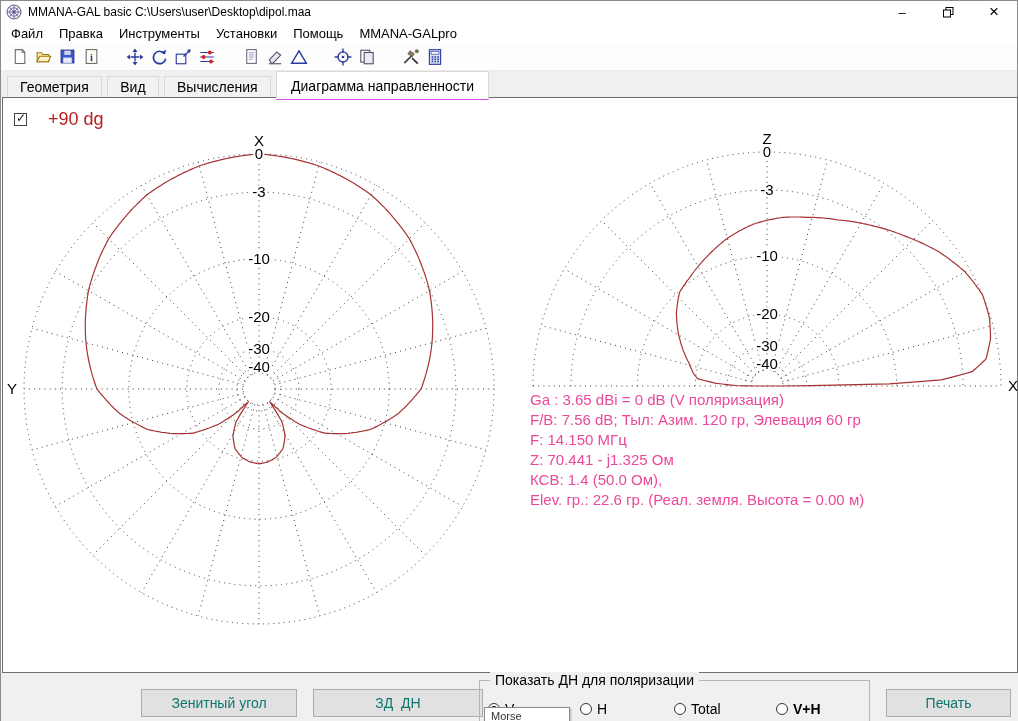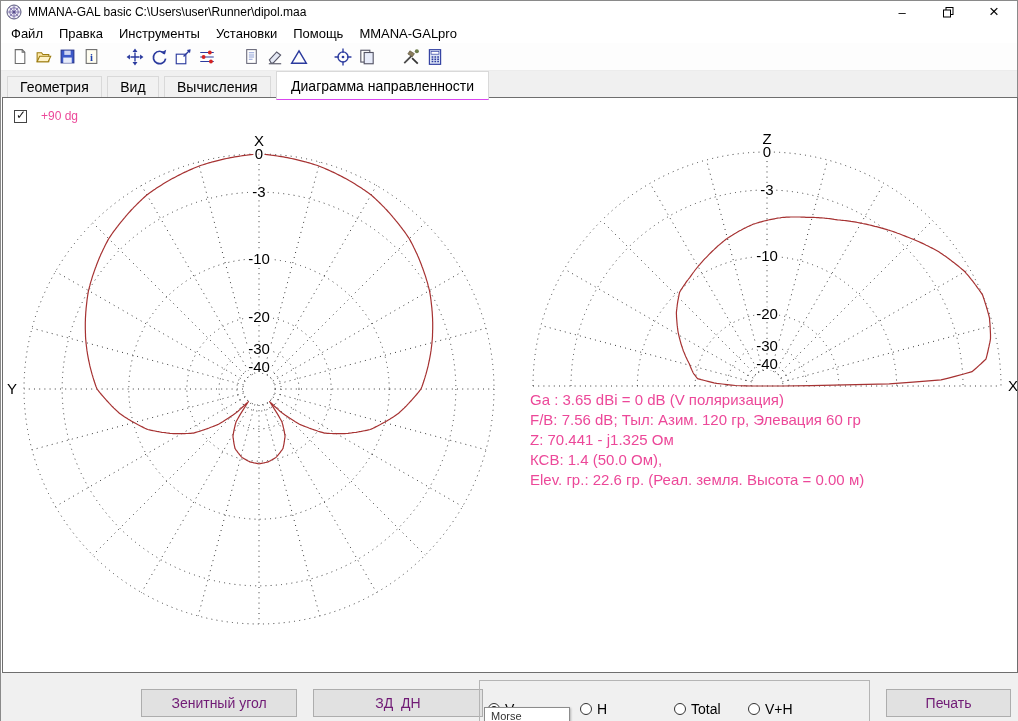--- a/index.html
+++ b/index.html
@@ -35,30 +35,30 @@
          margin-top:5px; margin-right:1px; }
   .tab.active { background:#fff; margin-top:0; padding:6px 14px 5px 14px; position:relative;
                 z-index:5; border-bottom:1px solid #d946ef; margin-bottom:-1px; }
 
   
   .content { position:absolute; left:1px; top:96px; width:1016px; height:576px;
              background:#fff; border:1px solid #6e6e6e; }
   .chk { position:absolute; left:11px; top:11px; display:flex; align-items:center; }
   .chkbox { width:13px; height:13px; border:1px solid #444; background:#fff; position:relative; }
   .chkbox.checked::after { content:"✓"; position:absolute; left:1px; top:-3px; font-size:12px; color:#1a1a1a; }
-  .chklabel { font-size:12px; margin-left:14px; color:#ec4899; }
+  .chklabel { font-size:18px; margin-left:21px; color:#b91c1c; }
   #plots { position:absolute; left:0; top:0; }
 
   .results { position:absolute; left:527px; top:292px; width:470px; font-size:15px;
              line-height:20px; color:#ec4899; }
 
   
   .bottom { position:absolute; left:0; top:672px; width:1018px; height:49px; background:#f0f0f0; }
   .btn { position:absolute; background:#e1e1e1; border:1px solid #adadad; font-size:14px;
-         color:#701a75; display:flex; align-items:center; justify-content:center; }
+         color:#0f766e; display:flex; align-items:center; justify-content:center; }
   .groupbox { position:absolute; left:478px; top:7px; width:391px; height:50px;
               border:1px solid #b5b5b5; }
   .grouplabel { position:absolute; left:10px; top:-9px; background:#f0f0f0; padding:0 5px;
                 font-size:14px; color:#000; }
   .radio { position:absolute; top:20px; display:flex; align-items:center; font-size:14px; }
   .rb { width:12px; height:12px; border:1px solid #333; border-radius:50%; background:#fff;
         margin-right:5px; position:relative; }
   .rb.sel::after { content:""; position:absolute; left:2px; top:2px; width:6px; height:6px;
                    border-radius:50%; background:#1a1a1a; }
 
@@ -71,21 +71,21 @@
 
 <div id="window">
 
   <div class="titlebar">
     <svg class="appicon" viewBox="0 0 16 16">
       <circle cx="8" cy="8" r="7" fill="#eceaf5" stroke="#5a5a7a"></circle>
       <circle cx="8" cy="8" r="4.2" fill="none" stroke="#7a6ea8"></circle>
       <path d="M8 1v14M1 8h14M3 3l10 10M13 3L3 13" stroke="#7a6ea8" stroke-width="0.8"></path>
       <circle cx="8" cy="8" r="1.6" fill="#5a4e8f"></circle>
     </svg>
-    <span class="title">MMANA-GAL basic C:\Users\user\Runner\dipol.maa</span>
+    <span class="title">MMANA-GAL basic C:\Users\user\Desktop\dipol.maa</span>
     <div class="wincontrols">
       <span class="wbtn">–</span>
       <span class="wbtn">
         <svg width="11" height="11" viewBox="0 0 11 11">
           <rect x="3" y="0.5" width="7" height="7" fill="#fff" stroke="#000"></rect>
           <rect x="0.5" y="3" width="7" height="7" fill="#fff" stroke="#000"></rect>
         </svg>
       </span>
       <span class="wbtn" style="font-size:17px;">×</span>
     </div>
@@ -286,44 +286,46 @@
           <text x="764" y="221.1551992636663" text-anchor="middle" font-size="15" fill="#000" style="paint-order:stroke; stroke:#ffffff; stroke-width:4px; font-family:&quot;Liberation Sans&quot;,sans-serif;">-20</text>
           <text x="764" y="253.19064985144942" text-anchor="middle" font-size="15" fill="#000" style="paint-order:stroke; stroke:#ffffff; stroke-width:4px; font-family:&quot;Liberation Sans&quot;,sans-serif;">-30</text>
           <text x="764" y="270.94155815024146" text-anchor="middle" font-size="15" fill="#000" style="paint-order:stroke; stroke:#ffffff; stroke-width:4px; font-family:&quot;Liberation Sans&quot;,sans-serif;">-40</text>
           <text x="764" y="46" text-anchor="middle" font-size="15" fill="#000" style="font-family:&quot;Liberation Sans&quot;,sans-serif;">Z</text>
           <text x="1010" y="293" text-anchor="middle" font-size="15" fill="#000" style="font-family:&quot;Liberation Sans&quot;,sans-serif;">X</text>
         </g>
       </svg>
     <div class="results">
       <div>Ga : 3.65 dBi = 0 dB  (V поляризация)</div>
       <div>F/B: 7.56 dB; Тыл: Азим. 120 гр, Элевация 60 гр</div>
+      <div>F: 14.150 МГц</div>
       <div>Z: 70.441 - j1.325 Ом</div>
       <div>КСВ: 1.4 (50.0 Ом),</div>
       <div>Elev. гр.: 22.6 гр. (Реал. земля. Высота = 0.00 м)</div>
     </div>
   </div>
 
   <div class="bottom">
     <div class="btn" style="left:140px; top:16px; width:156px; height:28px;">Зенитный угол</div>
     <div class="btn" style="left:312px; top:16px; width:170px; height:28px; white-space:pre;">ЗД  ДН</div>
 
     <div class="groupbox">
+      <span class="grouplabel">Показать ДН для поляризации</span>
       <span class="radio" style="left:8px;">
         <span class="rb sel"></span>
         <span>V</span>
       </span>
       <span class="radio" style="left:100px;">
         <span class="rb"></span>
         <span>H</span>
       </span>
       <span class="radio" style="left:194px;">
         <span class="rb"></span>
         <span>Total</span>
       </span>
-      <span class="radio" style="left:268px;">
+      <span class="radio" style="left:296px;font-weight:bold;">
         <span class="rb"></span>
         <span>V+H</span>
       </span>
     </div>
 
     <div class="btn" style="left:885px; top:16px; width:125px; height:28px;">Печать</div>
   </div>
 
   <div class="tooltip">Morse Runner</div>
 </div>

